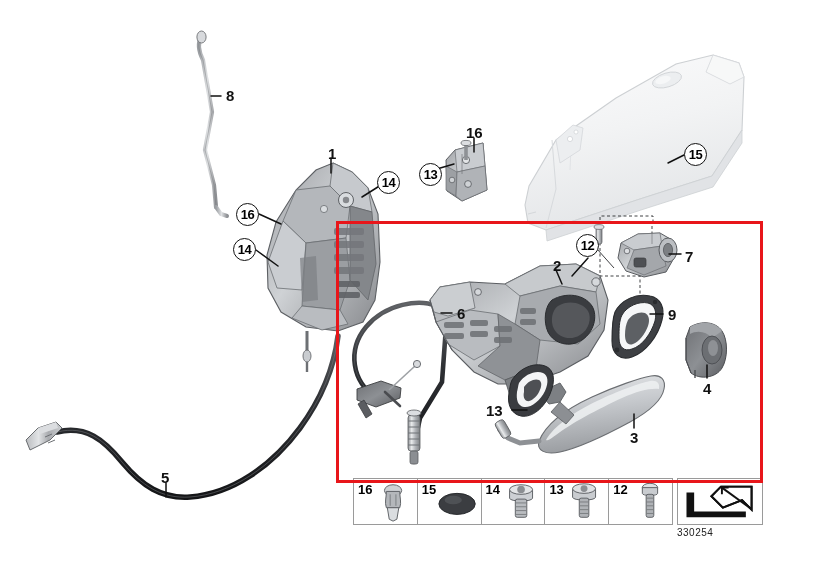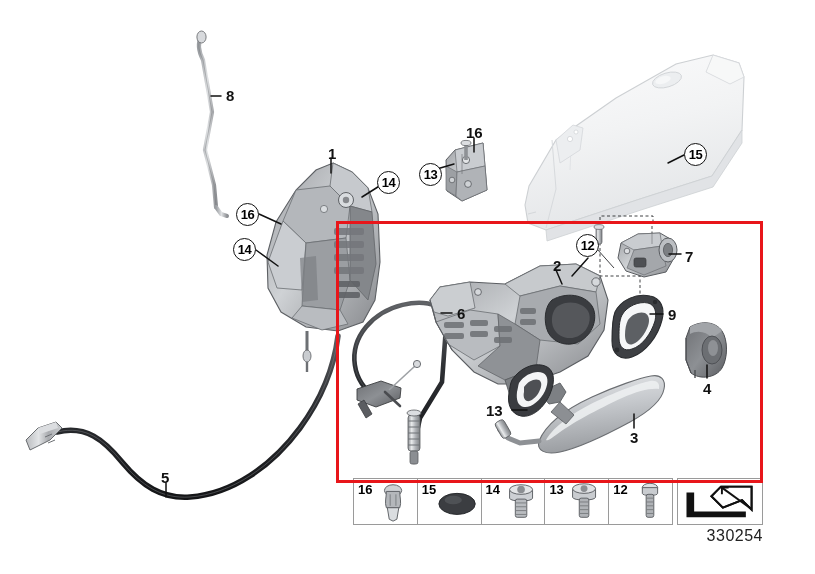--- a/index.html
+++ b/index.html
@@ -66,22 +66,22 @@
     width:86px;height:47px;
     border:1px solid #9a9a9a;
     box-sizing:border-box;
     background:#fff;
     z-index:30;
   }
   #drawnum{
     position:absolute;
     left:677px;top:527px;
     width:86px;
-    text-align:right;
-    font-size:16px;
+    text-align:left;
+    font-size:10px;
     font-weight:normal;
     letter-spacing:0.5px;
     color:#222;
     z-index:30;
   }
   #redbox{
     position:absolute;
     left:336px;top:221px;
     width:427px;height:262px;
     border:3px solid #e8161a;

